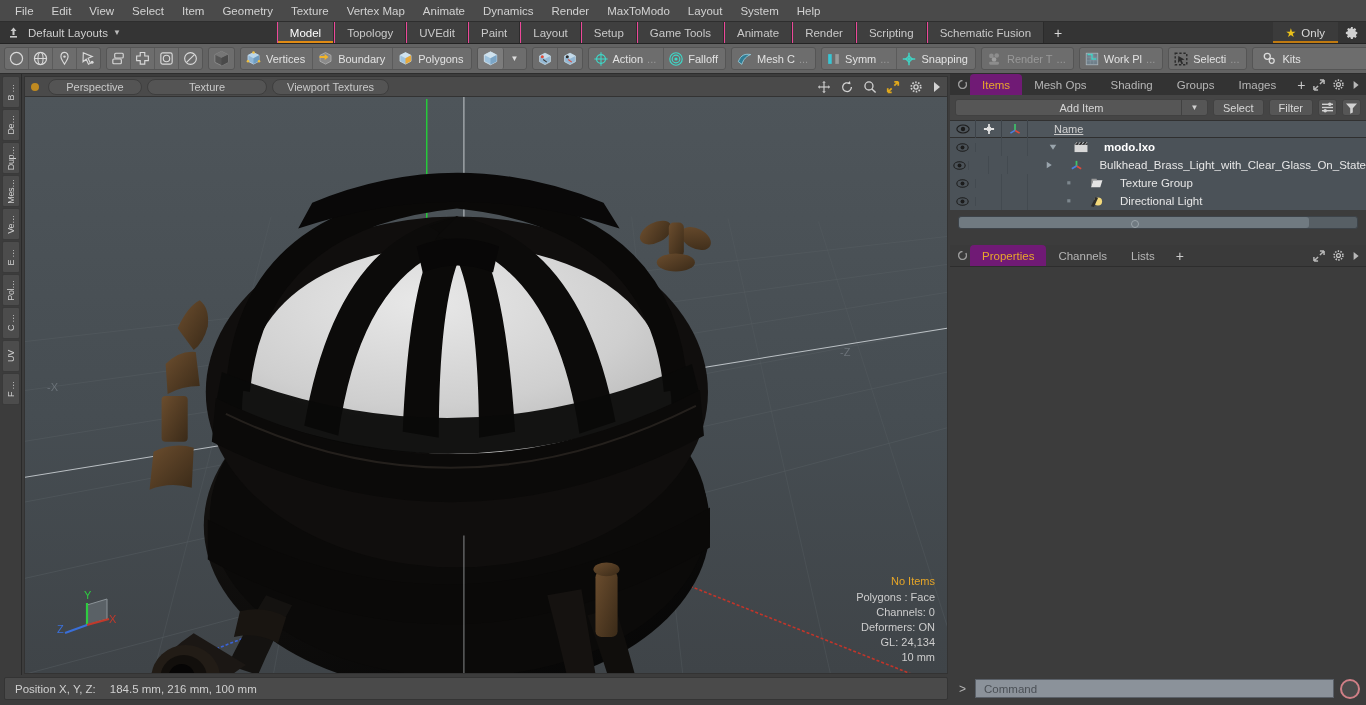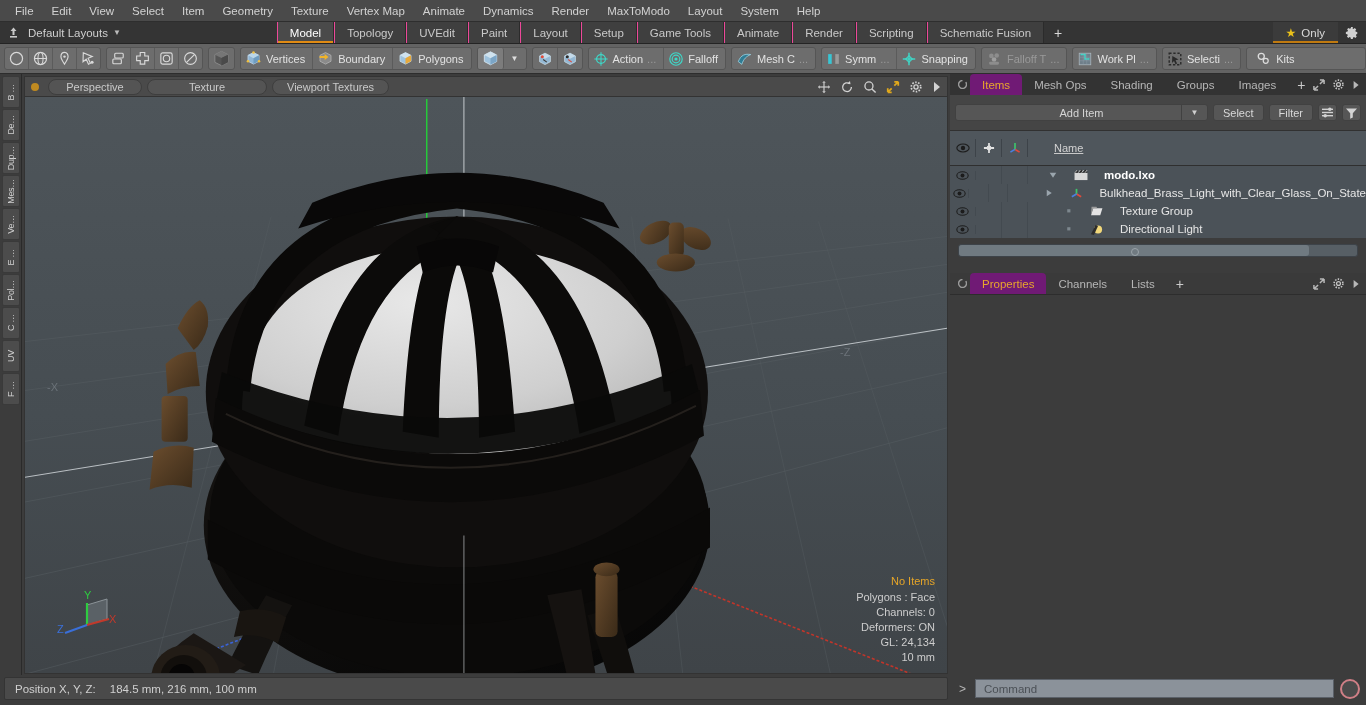--- a/index.html
+++ b/index.html
@@ -131,21 +131,21 @@
   }
   .ptab {
     font-size: 11.5px; color: #b6b6b6; padding: 0 12px; display: flex;
     align-items: center; border-radius: 4px 4px 0 0; white-space: nowrap;
   }
   .ptab.active { background: #701a75; color: #e8a62c; }
   .ptab.plus { font-size: 14px; color: #ccc; padding: 0 9px; }
   .tabrow-icons { position: absolute; right: 6px; top: 0; height: 21px; display: flex; align-items: center; gap: 7px; }
 
   .addrow {
-    height: 35px; background: #454545; display: flex; align-items: center;
+    height: 25px; background: #454545; display: flex; align-items: center;
     padding: 0 5px; gap: 5px;
   }
   .additem {
     flex: 1; height: 17px; background: #565656; border: 1px solid #414141;
     border-radius: 3px; font-size: 11px; color: #d5d5d5; display: flex;
     align-items: center; justify-content: center; position: relative;
   }
   .additem-caret {
     position: absolute; right: 0; top: -1px; width: 26px; height: 17px;
     border-left: 1px solid #414141; display: flex; align-items: center; justify-content: center;
@@ -153,21 +153,21 @@
   .rbtn {
     height: 17px; background: #565656; border: 1px solid #414141; border-radius: 3px;
     font-size: 11px; color: #d8d8d8; padding: 0 9px; display: flex; align-items: center;
   }
   .ricon {
     width: 19px; height: 17px; background: #565656; border: 1px solid #414141;
     border-radius: 3px; display: flex; align-items: center; justify-content: center;
   }
 
   .listhead {
-    height: 36px; background: #4f565c; display: flex; align-items: center;
+    height: 18px; background: #4f565c; display: flex; align-items: center;
     border-bottom: 1px solid #2f2f2f; border-top: 1px solid #313131; text-decoration: underline;
   }
   .lh-col {
     width: 26px; height: 18px; display: flex; align-items: center; justify-content: center;
     border-right: 1px solid #3d4349;
   }
   .lh-name { font-size: 11px; color: #d2d2d2; padding-left: 26px; }
 
   .listbody { background: #4b5258; flex: 0 0 auto; }
   .lrow { height: 18px; display: flex; align-items: center; }
@@ -469,21 +469,21 @@
     <div class="tgroup">
       <div class="tbtn txt">
         <span>
           <svg width="17" height="16" viewBox="0 0 18 18">
               <circle cx="5.5" cy="5.5" r="2.6" fill="#8d8d8d"></circle>
               <circle cx="11.5" cy="5" r="2.6" fill="#8d8d8d"></circle>
               <circle cx="8.5" cy="9.5" r="2.6" fill="#9e9e9e"></circle>
               <rect x="3" y="12" width="11" height="3.4" rx="1.2" fill="#8d8d8d"></rect>
             </svg>
         </span>
-        <span class="lbl dim">Falloff T</span>
+        <span class="lbl dim">Render T</span>
         <span class="lbl dim">...</span>
       </div>
     </div>
 
     <div class="tgroup">
       <div class="tbtn txt">
         <span>
           <svg width="16" height="16" viewBox="0 0 18 18">
               <rect x="2.5" y="2.5" width="13" height="13" fill="#6f7f8a" stroke="#aab6bd" stroke-width="0.9"></rect>
               <path d="M4 4 h5 v5 h5" fill="none" stroke="#3fd8c8" stroke-width="1.6"></path>

